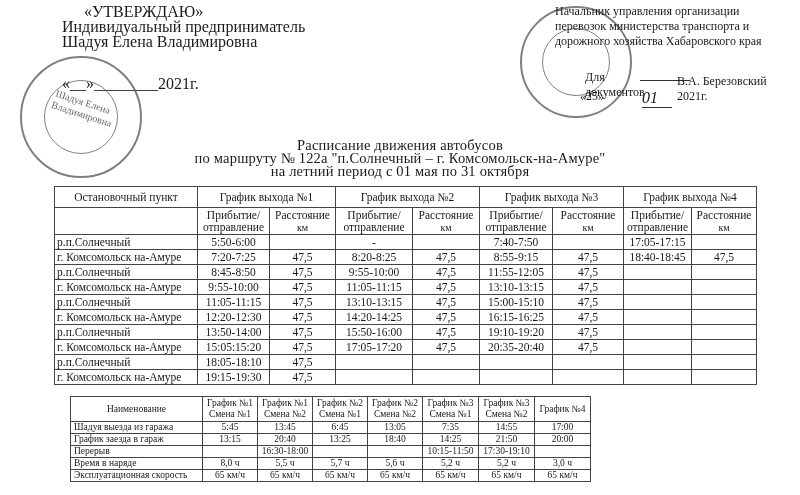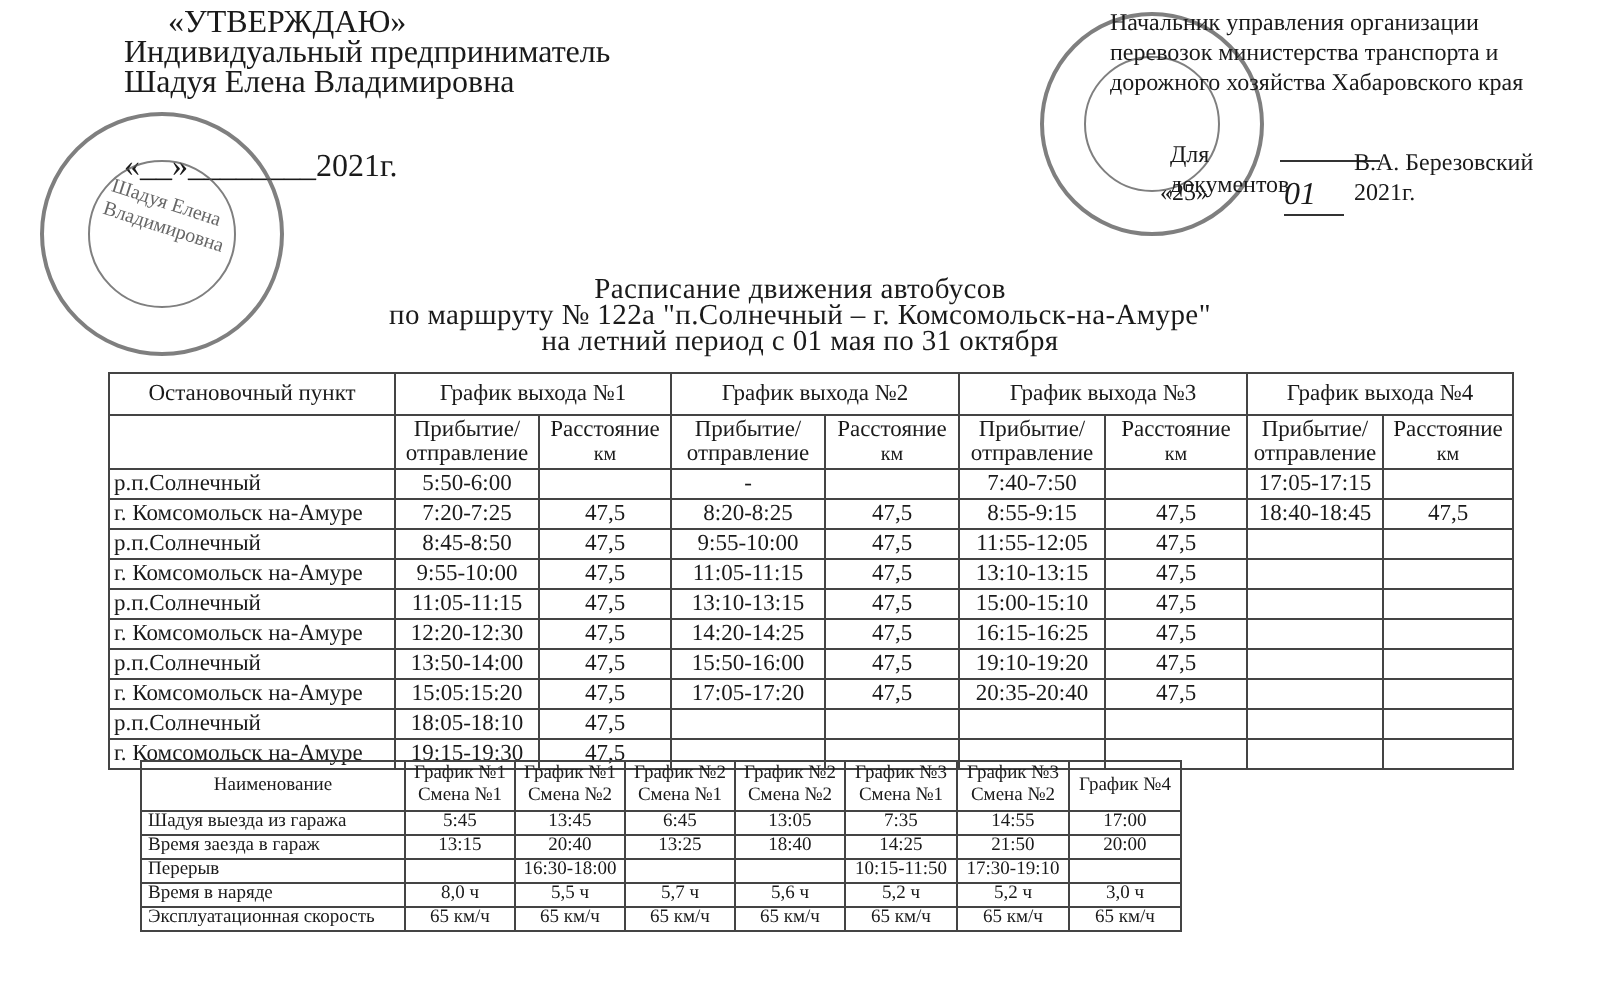--- a/index.html
+++ b/index.html
@@ -15,21 +15,21 @@
     .stamp-inner { border:1.5px solid #555; border-radius:50%; position:absolute; }
     .stamp-text { position:absolute; font-size:10px; color:#333; text-align:center; line-height:12px; }
     .title { left:0; width:800px; top:139px; text-align:center; font-weight:normal; font-size:14.5px; line-height:13px; letter-spacing:0.2px; }
     table { border-collapse:collapse; position:absolute; }
     td { border:1px solid #444; padding:0 2px; font-size:11.5px; line-height:12px; white-space:nowrap; }
     .main { left:54px; top:186px; }
     .main td { height:14px; }
     .main td.c { text-align:center; }
     .main .hd td { height:20px; text-align:center; }
     .main .sub td { height:26px; text-align:center; line-height:12px; }
-    .low { left:70px; top:380px;padding-left:44px; }
+    .low { left:70px; top:396px;padding-left:44px; }
     .low td { font-size:9.5px; height:11px; line-height:11px; text-align:center; padding:0 3px; }
     .low .hd td { height:24px; line-height:11px; }
     .low td.l { text-align:left; }
   </style>
 </head>
 <body>
 
 <div class="abs approve">
   <div class="hdr">«УТВЕРЖДАЮ»</div>
   <div>Индивидуальный предприниматель</div>
@@ -237,21 +237,21 @@
         <td class="l">Шадуя выезда из гаража</td>
         <td>5:45</td>
         <td>13:45</td>
         <td>6:45</td>
         <td>13:05</td>
         <td>7:35</td>
         <td>14:55</td>
         <td>17:00</td>
       </tr>
       <tr>
-        <td class="l">Время заезда в гараж</td>
+        <td class="l">График заезда в гараж</td>
         <td>13:15</td>
         <td>20:40</td>
         <td>13:25</td>
         <td>18:40</td>
         <td>14:25</td>
         <td>21:50</td>
         <td>20:00</td>
       </tr>
       <tr>
         <td class="l">Перерыв</td>

